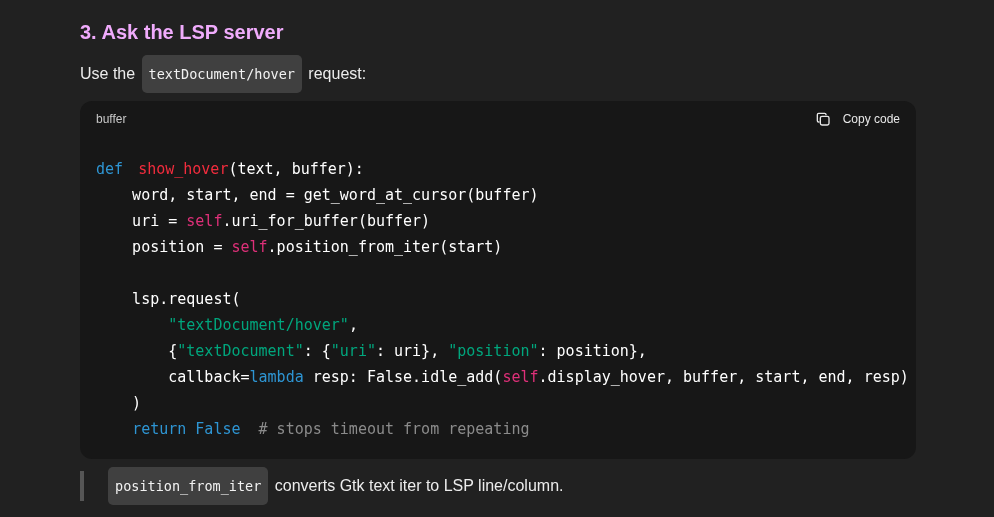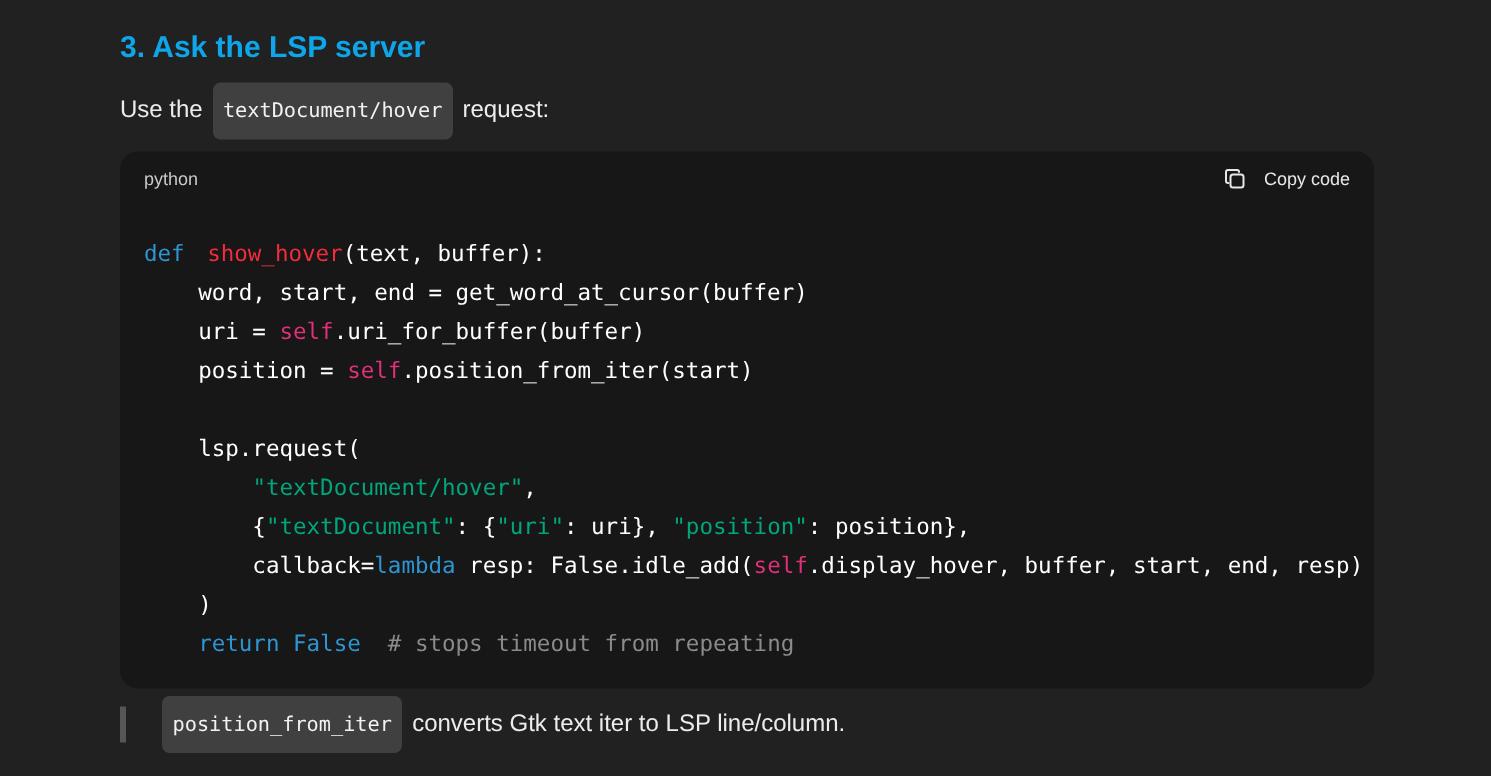--- a/index.html
+++ b/index.html
@@ -12,21 +12,21 @@
     overflow: hidden;
   }
   .content {
     padding: 20px 78px 0 80px;
   }
   .heading {
     font-size: 20px;
     line-height: 24px;
     font-weight: 700;
     margin: 0 0 17px 0;
-    color: #0ea5e9;
+    color: #f0abfc;
   }
   .lead {
     font-size: 16px;
     line-height: 26px;
     margin: 0 0 14px 0;
   }
   .inline-code {
     font-family: "DejaVu Sans Mono", monospace;
     font-size: 13.5px;
     background: #404040;
@@ -82,36 +82,36 @@
   .tok-fn   { color: var(--tok-fn,   #f22c3d); margin-left: 6px; }
   .tok-str  { color: var(--tok-str,  #00a67d); }
   .tok-self { color: var(--tok-self, #df3079); }
   .tok-com  { color: var(--tok-com,  #8b8b8b); }
   .tok-pl   { color: #ffffff; }
   .quote {
     margin: 12px 0 0 0;
     border-left: 4px solid #565656;
     padding: 2px 0 2px 22px;
     font-size: 16px;
-    line-height: 20px;
+    line-height: 26px;
     color: #ececec;
   }
 </style>
 </head>
 <body>
 
 <div class="content">
 
   <h3 class="heading">3. Ask the LSP server</h3>
 
   <p class="lead"><span>Use the </span><code class="inline-code">textDocument/hover</code><span> request:</span></p>
 
   <div class="code-block">
     <div class="code-header">
-      <span class="code-lang">python</span>
+      <span class="code-lang">buffer</span>
       <button class="copy-btn">
         <span aria-hidden="true">
           <svg width="16" height="16" viewBox="0 0 24 24" fill="none" stroke-width="2" stroke-linecap="round" stroke-linejoin="round">
             <rect x="8" y="8" width="13" height="13" rx="2.5"></rect>
             <path d="M16 4.5V5a2 2 0 0 0-2-2H5a2 2 0 0 0-2 2v9a2 2 0 0 0 2 2h.5" transform="translate(0.5,0.5)"></path>
           </svg>
         </span>
         <span>Copy code</span>
       </button>
     </div>

